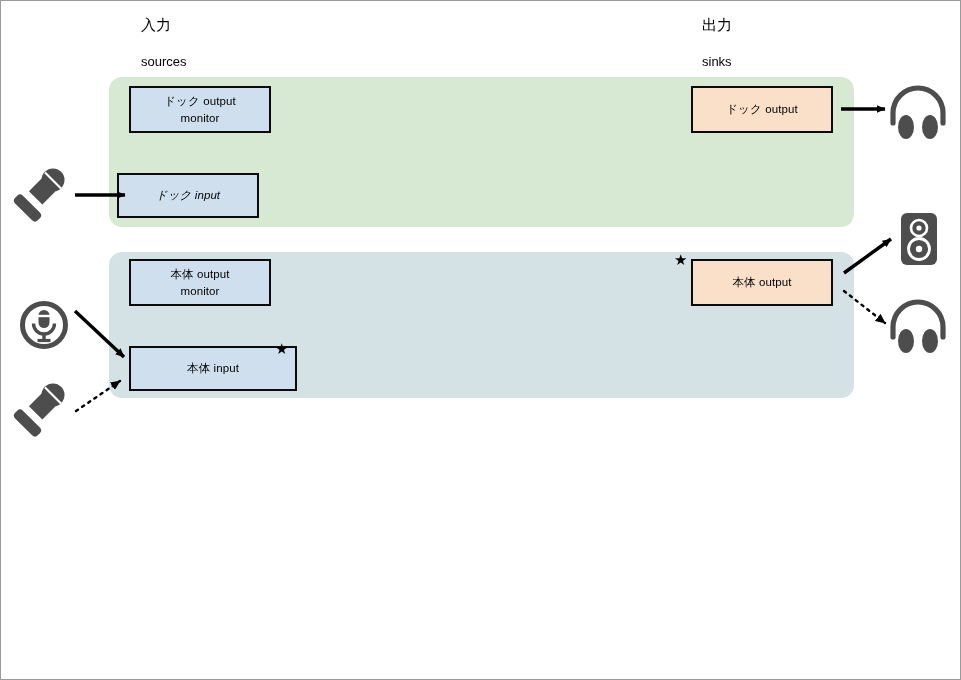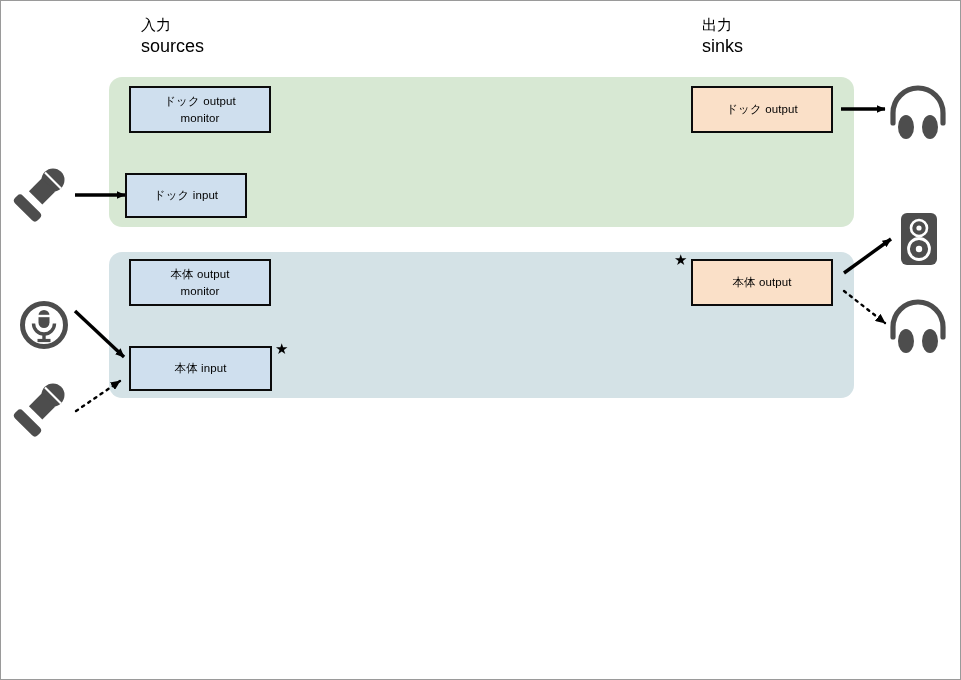--- a/index.html
+++ b/index.html
@@ -27,21 +27,22 @@
     line-height: 1.32;
     color: #000000;
     white-space: nowrap;
   }
   .col-head .jp {
     display: block;
     font-size: 15px;
   }
   .col-head .en {
     display: block;
-    font-size: 18px;
+    font-size: 13px;
+    margin-top: 18px;
   }
 
   
   .group {
     position: absolute;
     border-radius: 13px;
   }
   .group-dock { background: #d7e8d3; }
   .group-main { background: #d4e2e6; }
 
@@ -95,36 +96,36 @@
   <div class="group group-dock" style="left:108px; top:76px; width:745px; height:150px;"></div>
   <div class="group group-main" style="left:108px; top:251px; width:745px; height:146px;"></div>
 
   <div class="node node-source" style="left:128px; top:85px; width:142px; height:47px;">
     <div>
       <span>ドック output</span><br>
       <span>monitor</span>
     </div>
   </div>
 
-  <div class="node node-source" style="left:124px; top:172px; width:122px; height:45px;">
+  <div class="node node-source" style="left:116px; top:172px; width:142px; height:45px;font-style:italic;">
     <span>ドック input</span>
   </div>
 
   <div class="node node-sink" style="left:690px; top:85px; width:142px; height:47px;">
     <span>ドック output</span>
   </div>
 
   <div class="node node-source" style="left:128px; top:258px; width:142px; height:47px;">
     <div>
       <span>本体 output</span><br>
       <span>monitor</span>
     </div>
   </div>
 
-  <div class="node node-source" style="left:128px; top:345px; width:143px; height:45px;">
+  <div class="node node-source" style="left:128px; top:345px; width:168px; height:45px;">
     <span>本体 input</span>
   </div>
   <span class="star" style="left:274px; top:340px;">★</span>
 
   <div class="node node-sink" style="left:690px; top:258px; width:142px; height:47px;">
     <span>本体 output</span>
   </div>
   <span class="star" style="left:673px; top:251px;">★</span>
 
   <svg id="overlay" viewBox="0 0 961 680">

